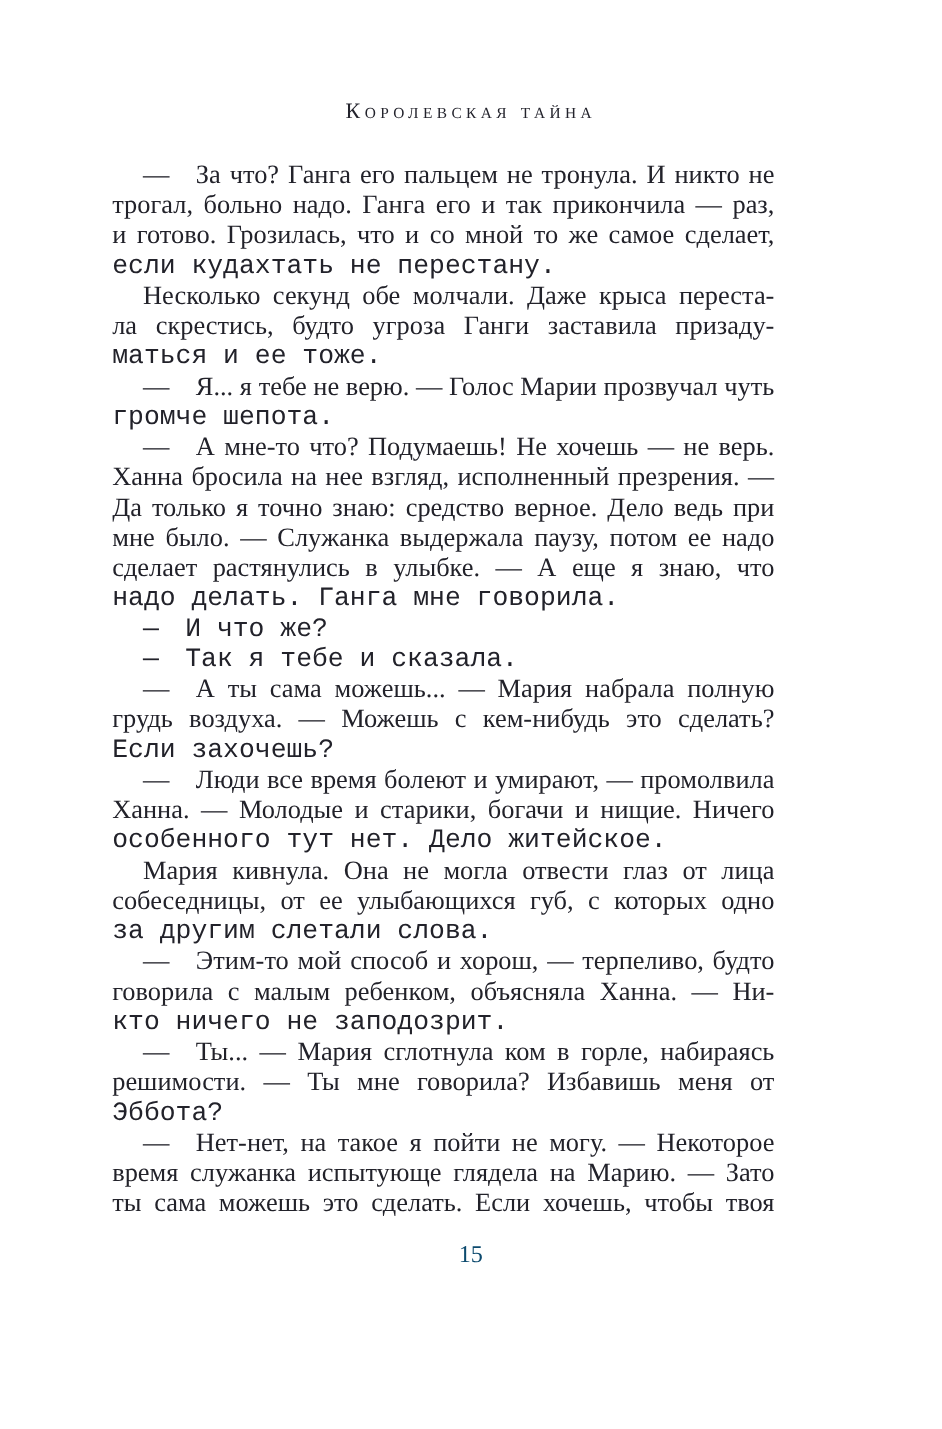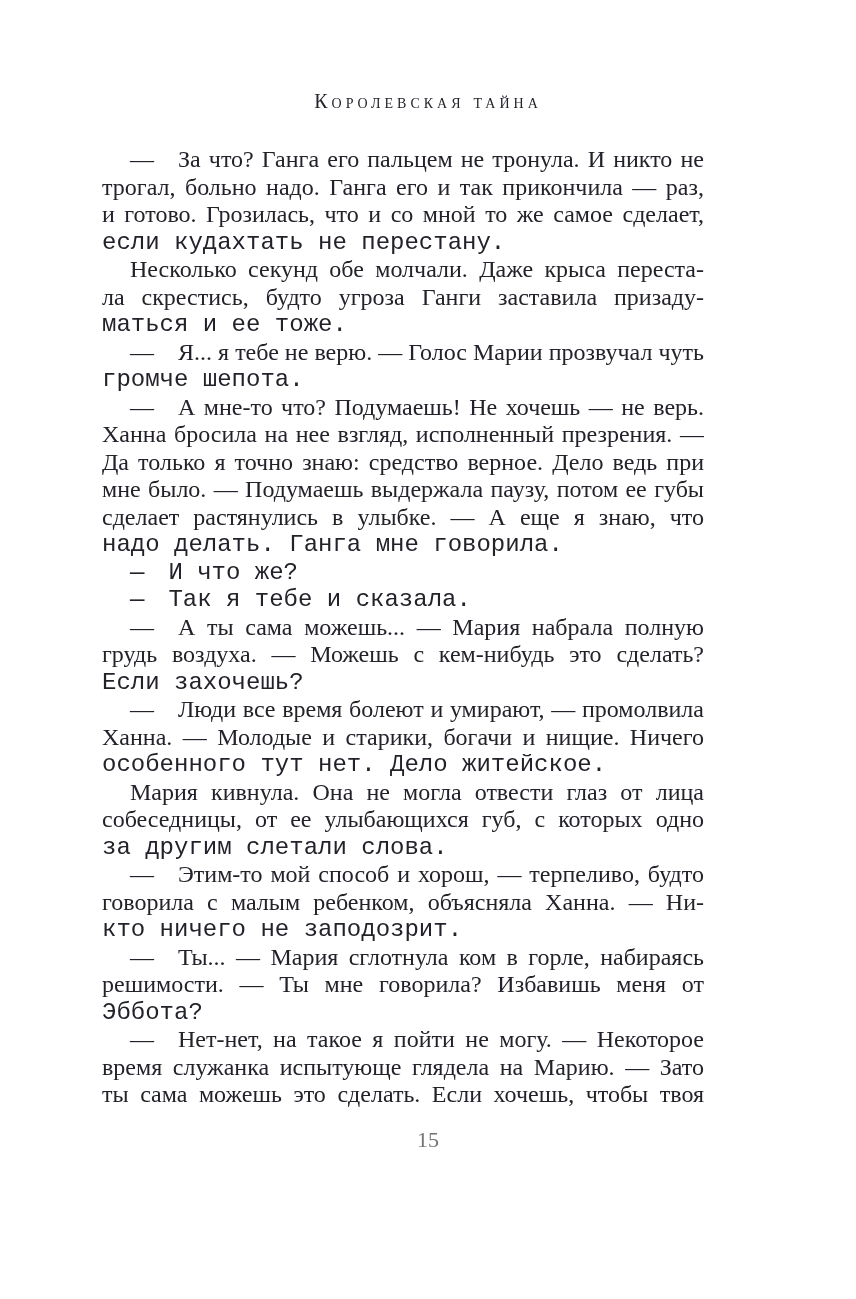--- a/index.html
+++ b/index.html
@@ -52,21 +52,21 @@
   .line.last {
     text-align: left;
     text-align-last: left;
     font-family: Liberation Mono, monospace;
   }
   .page-number {
     margin-top: 19px;
     text-align: center;
     font-size: 22px;
     line-height: 24px;
-    color: #737373;
+    color: #0c4a6e;
   }
 </style>
 </head>
 <body>
 
 <div class="page">
   <div class="running-header">Королевская тайна</div>
 
   <div class="text-block">
       <div class="paragraph">
@@ -81,21 +81,21 @@
         <div class="line last">маться и ее тоже.</div>
       </div>
       <div class="paragraph">
         <div class="line first">— Я... я тебе не верю. — Голос Марии прозвучал чуть</div>
         <div class="line last">громче шепота.</div>
       </div>
       <div class="paragraph">
         <div class="line first">— А мне-то что? Подумаешь! Не хочешь — не верь. —</div>
         <div class="line">Ханна бросила на нее взгляд, исполненный презрения. —</div>
         <div class="line">Да только я точно знаю: средство верное. Дело ведь при</div>
-        <div class="line">мне было. — Подумаешь выдержала паузу, потом ее губы</div>
+        <div class="line">мне было. — Служанка выдержала паузу, потом ее надо</div>
         <div class="line">сделает растянулись в улыбке. — А еще я знаю, что</div>
         <div class="line last">надо делать. Ганга мне говорила.</div>
       </div>
       <div class="paragraph">
         <div class="line first last">— И что же?</div>
       </div>
       <div class="paragraph">
         <div class="line first last">— Так я тебе и сказала.</div>
       </div>
       <div class="paragraph">

